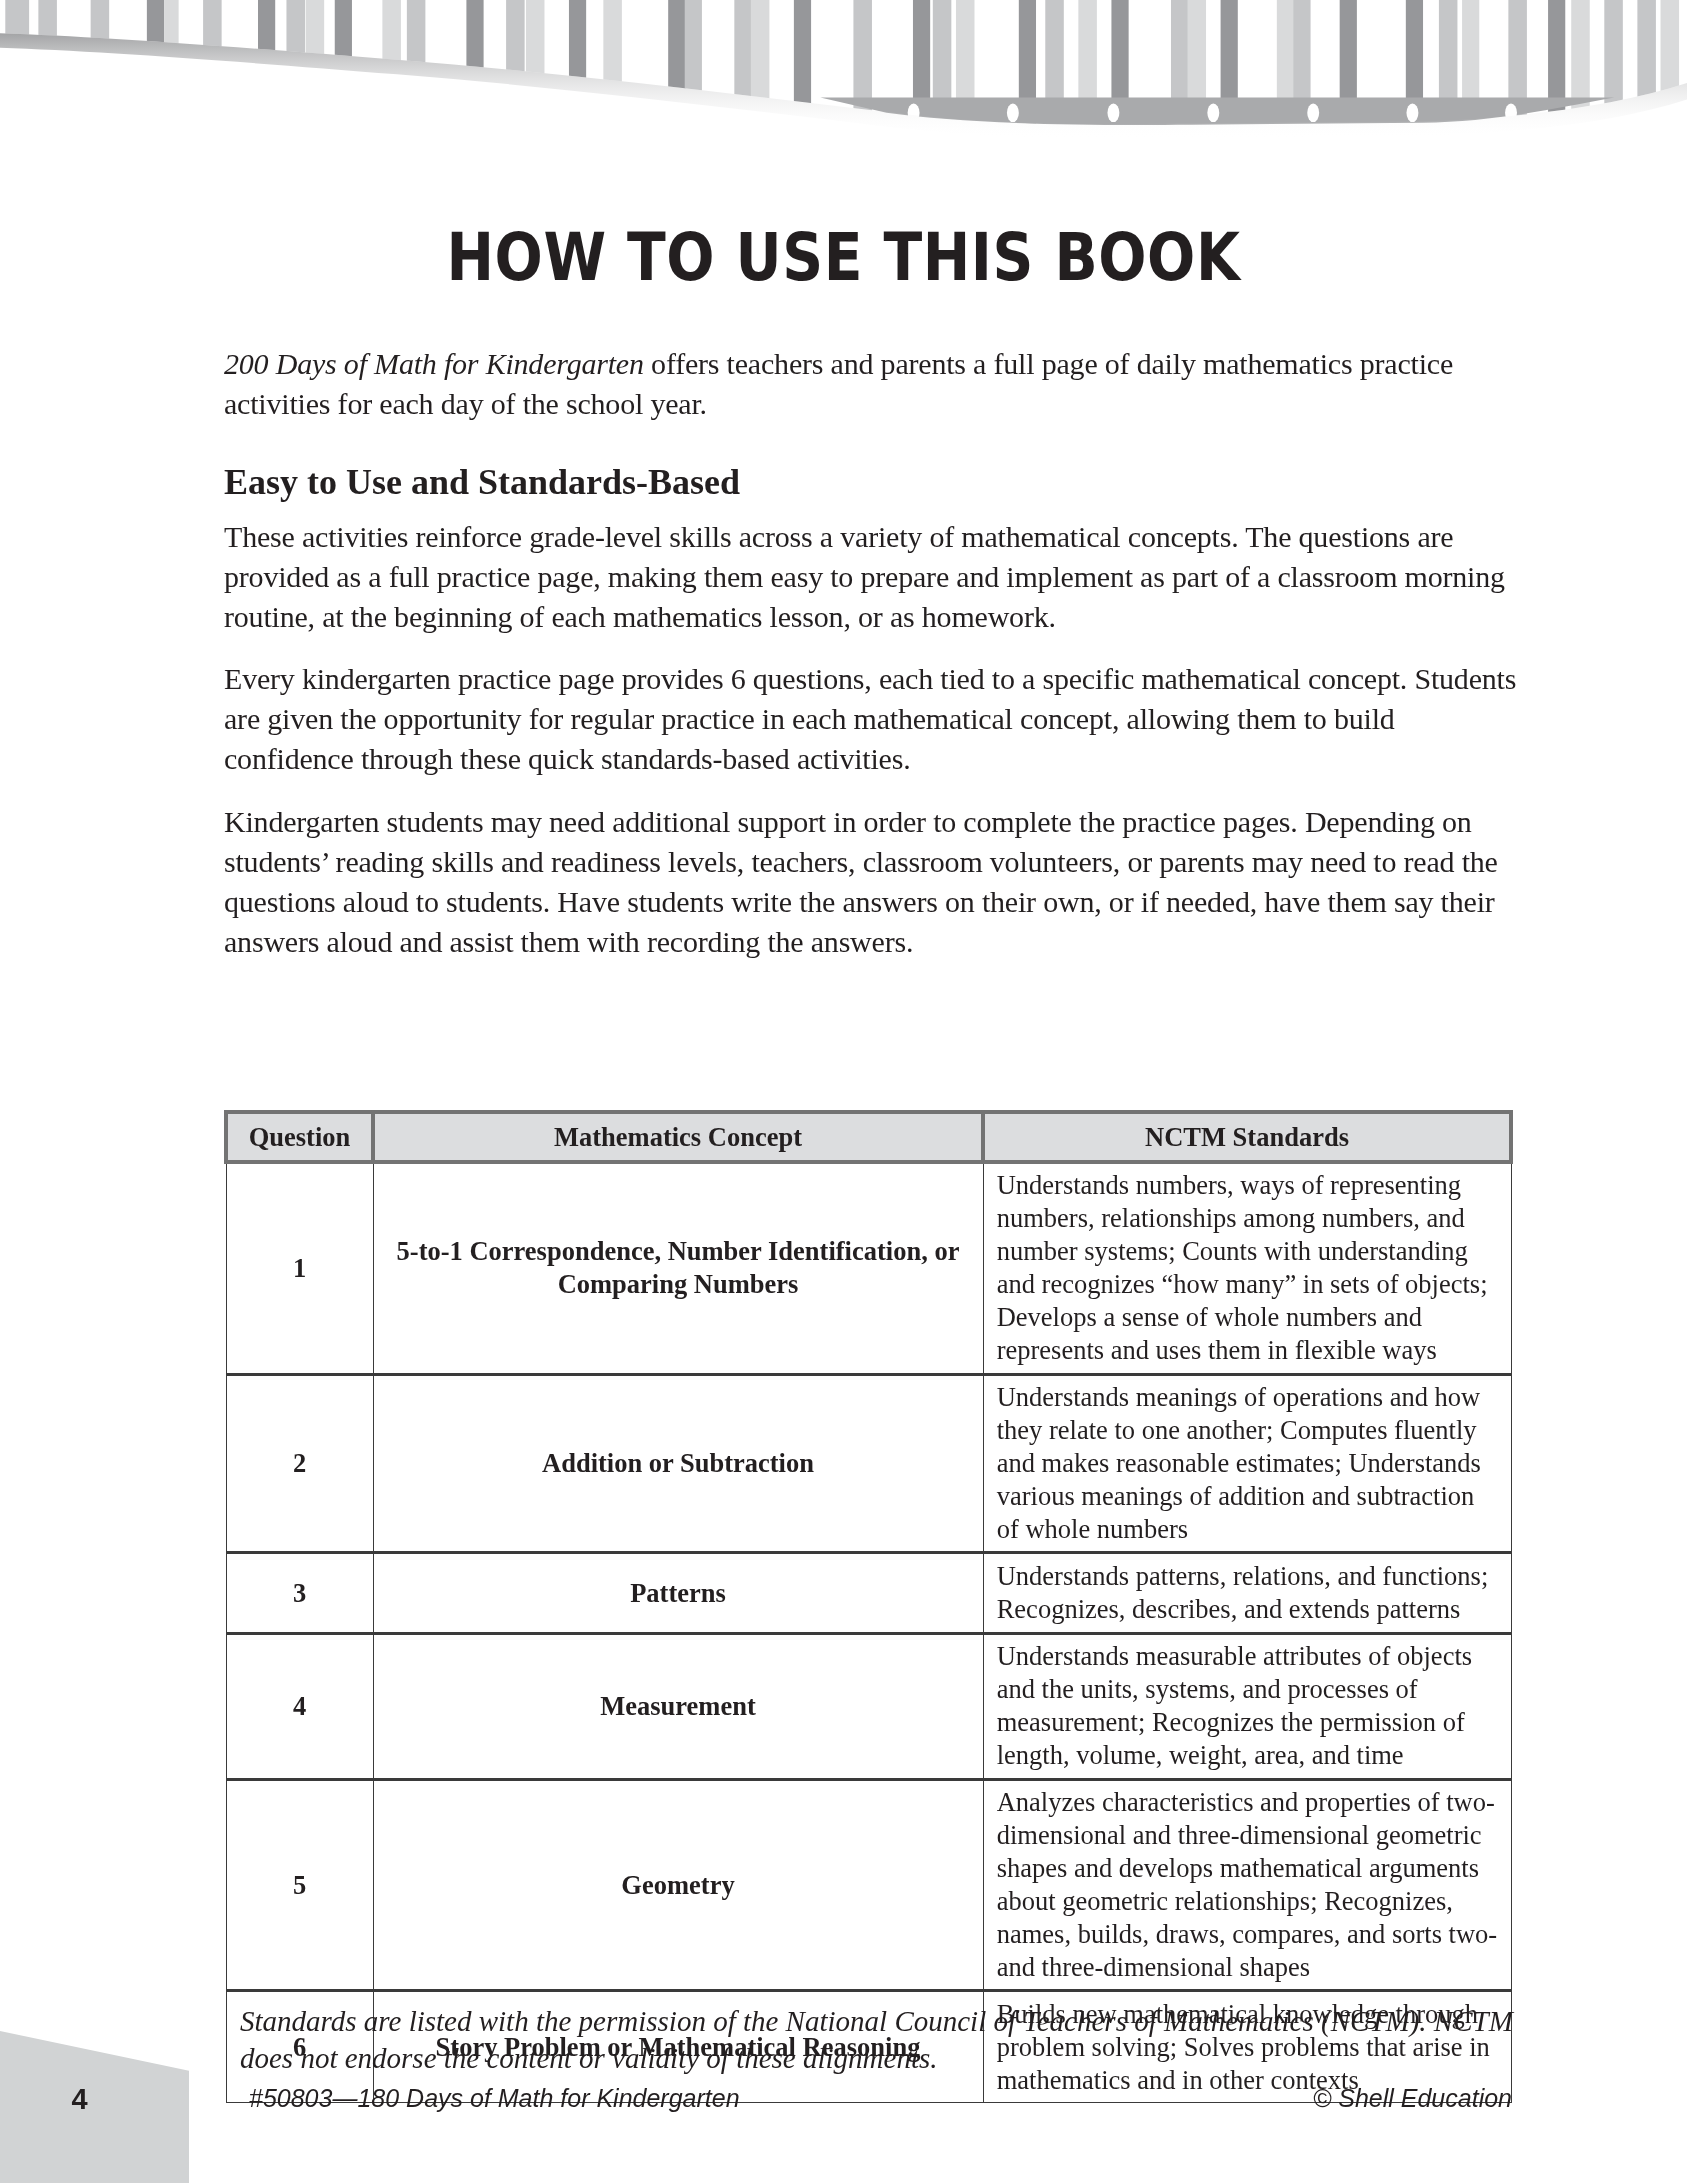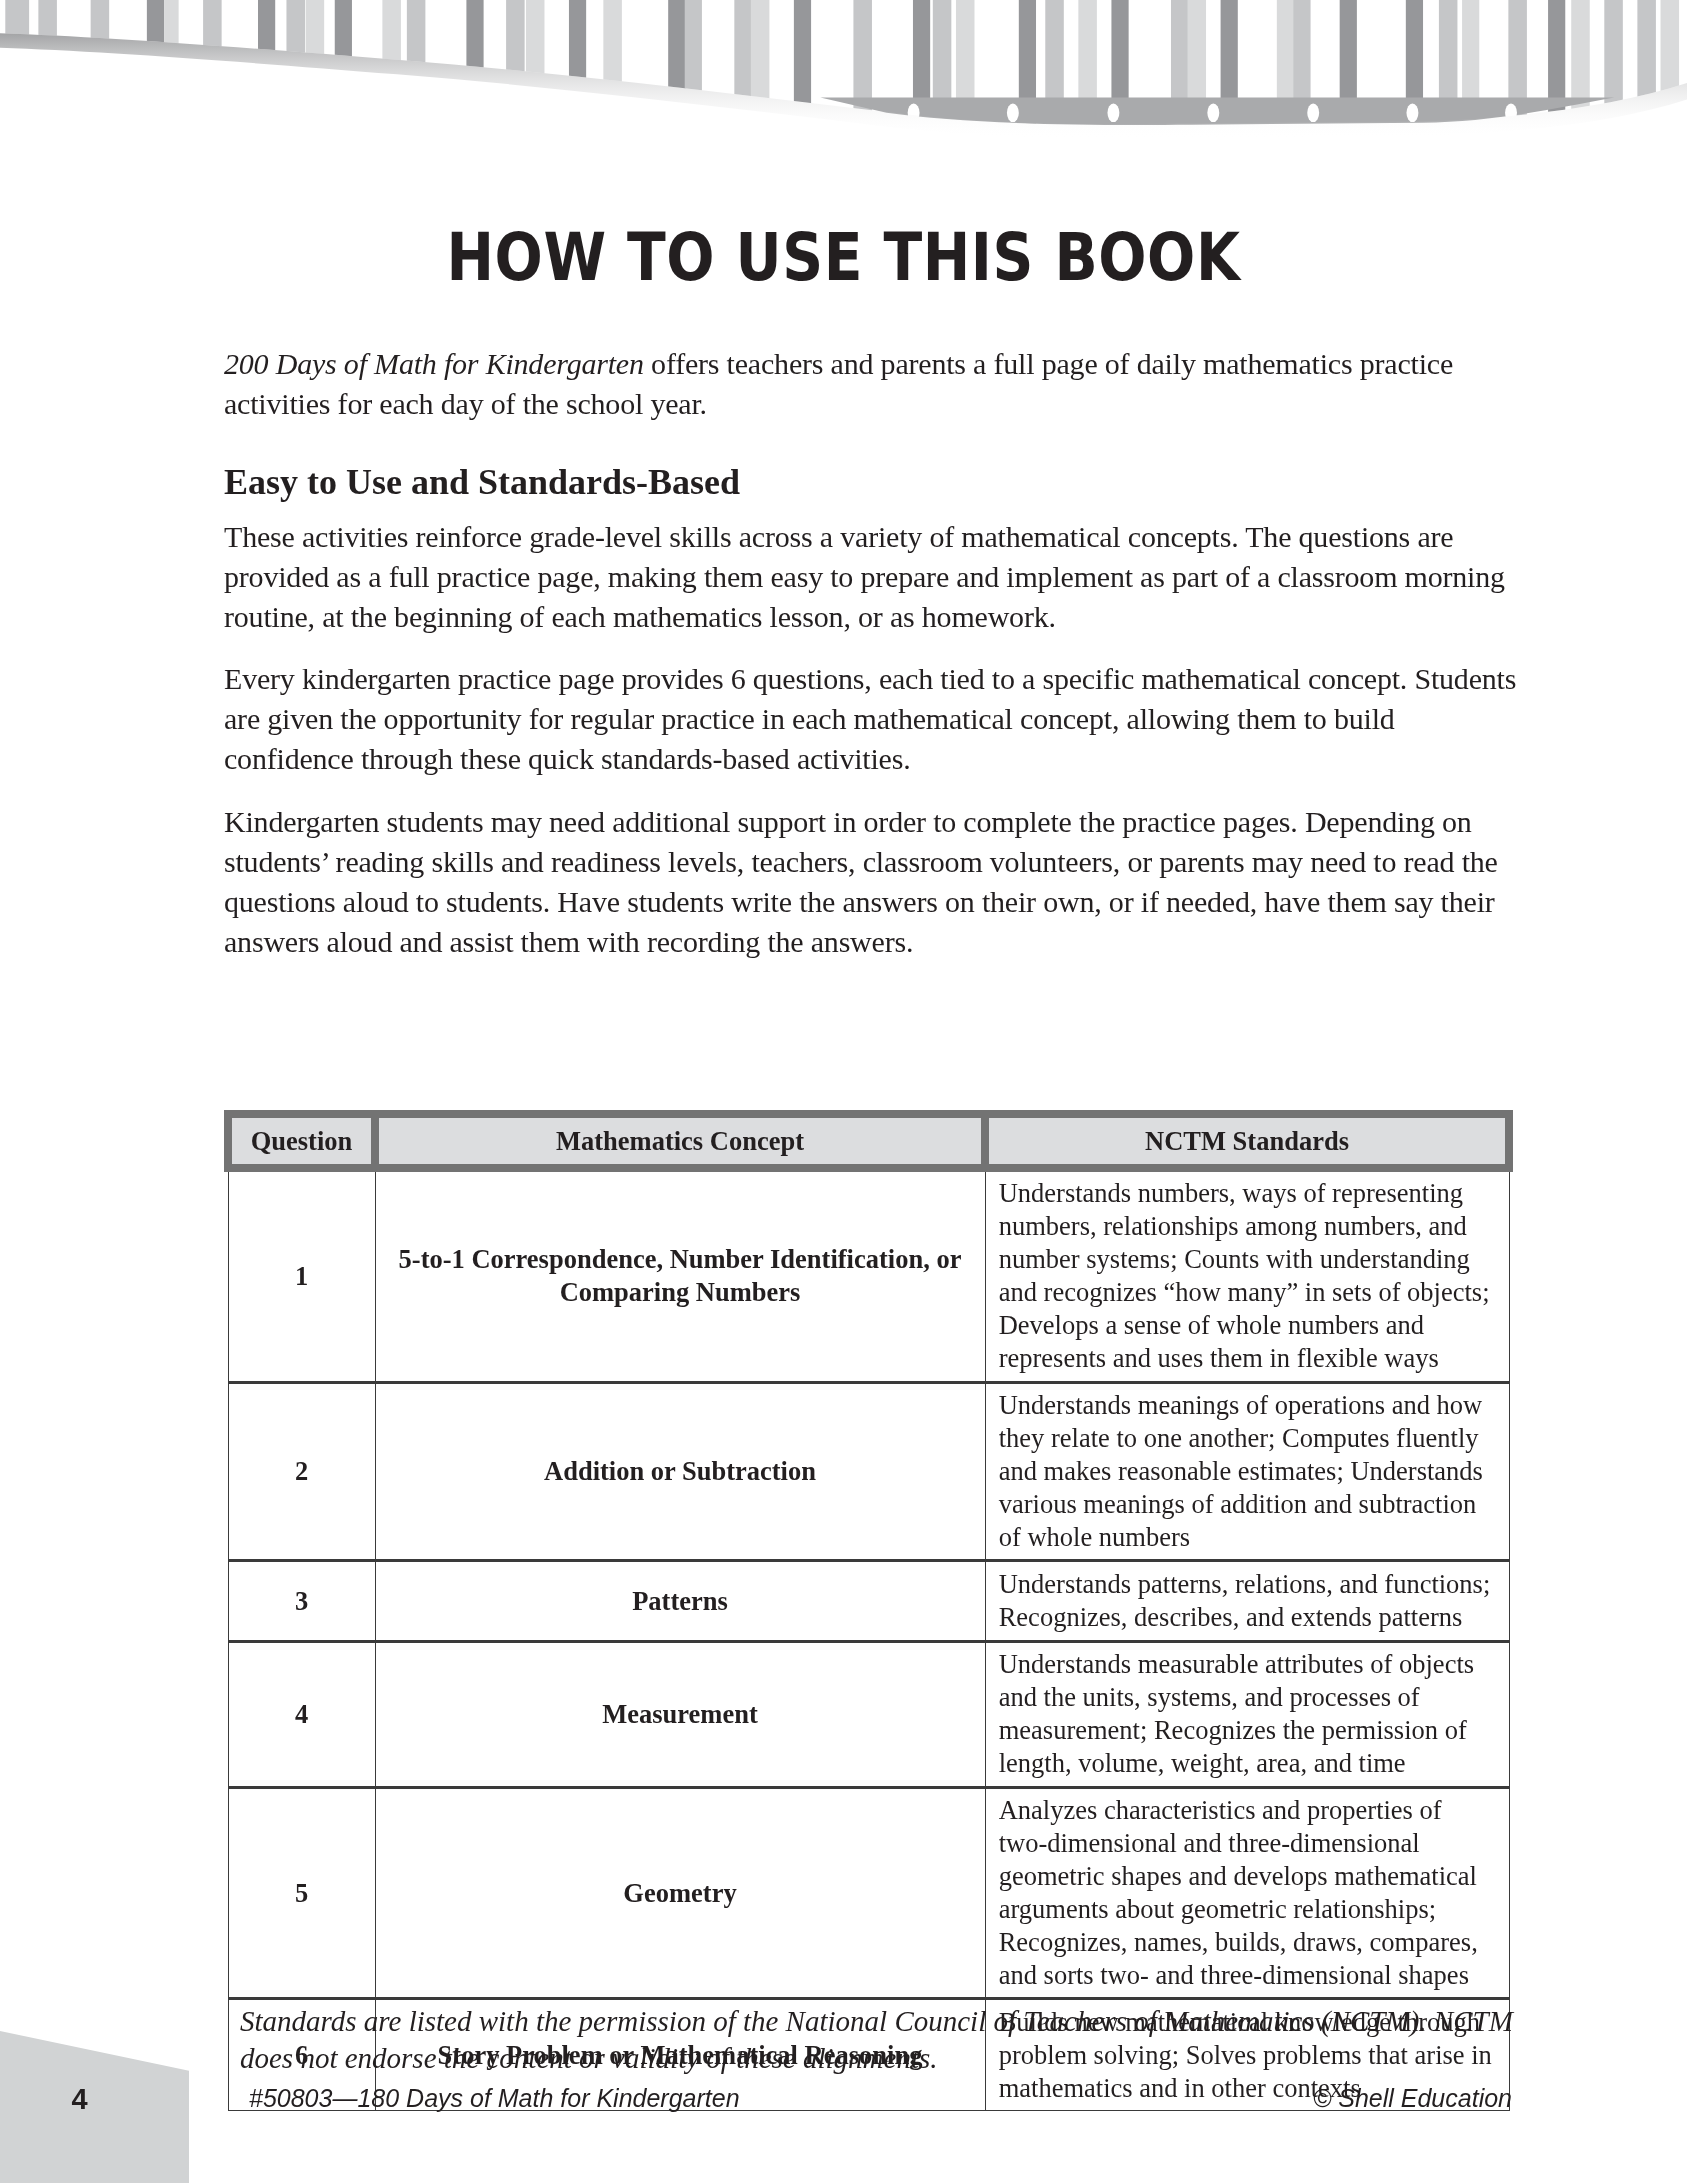--- a/index.html
+++ b/index.html
@@ -14,21 +14,21 @@
     transform-origin: center; margin: 0; line-height: 1; }
 
   .content { position: absolute; left: 224px; width: 1297px; top: 344px; }
   .p { font-size: 30px; line-height: 40px; margin: 0 0 22.5px 0; letter-spacing: -0.2px; }
   .p em { font-style: italic; }
   .h2 { font-size: 36px; font-weight: bold; margin: 38px 0 14.6px 0; line-height: 40px; }
 
   table.std { position: absolute; left: 224px; top: 1110px; width: 1289px;
     border-collapse: collapse; font-size: 26.5px; line-height: 33px; }
   table.std th { background: #dcdddf; font-weight: bold; height: 46px; padding: 0 5.3px;
-    border: 8px solid #737373; text-align: center; font-size: 26.5px; }
+    border: 4px solid #737373; text-align: center; font-size: 26.5px; }
   table.std td { border: 1.3px solid #3a3a3a; padding: 6.6px 12px; vertical-align: middle; }
   table.std tr.row td { border-top: 3.3px solid #3a3a3a; }
   table.std td.q { width: 119px; text-align: center; font-weight: bold; }
   table.std td.concept { width: 569px; text-align: center; font-weight: bold; padding: 6.6px 20px; }
   table.std td.standard { text-align: left; padding: 5.3px 13.2px; }
   table.std col.c1 { width: 147px; } table.std col.c2 { width: 590px; }
 
   .note { position: absolute; left: 224px; top: 1987px; width: 1310px; font-style: italic;
     font-size: 29px; line-height: 37px; margin: 16px; }
 

